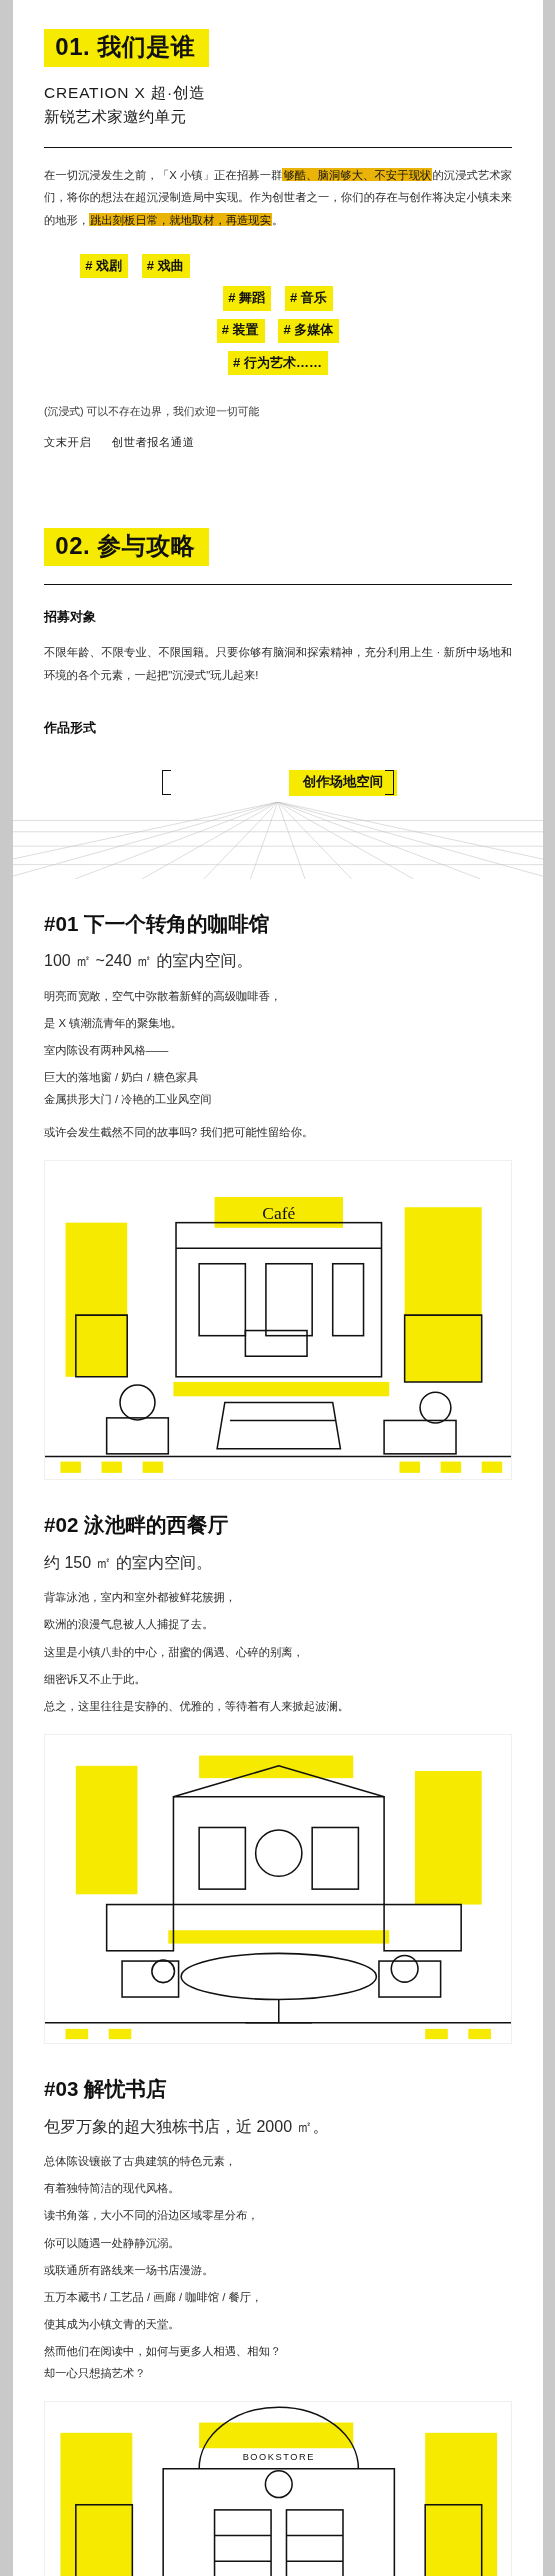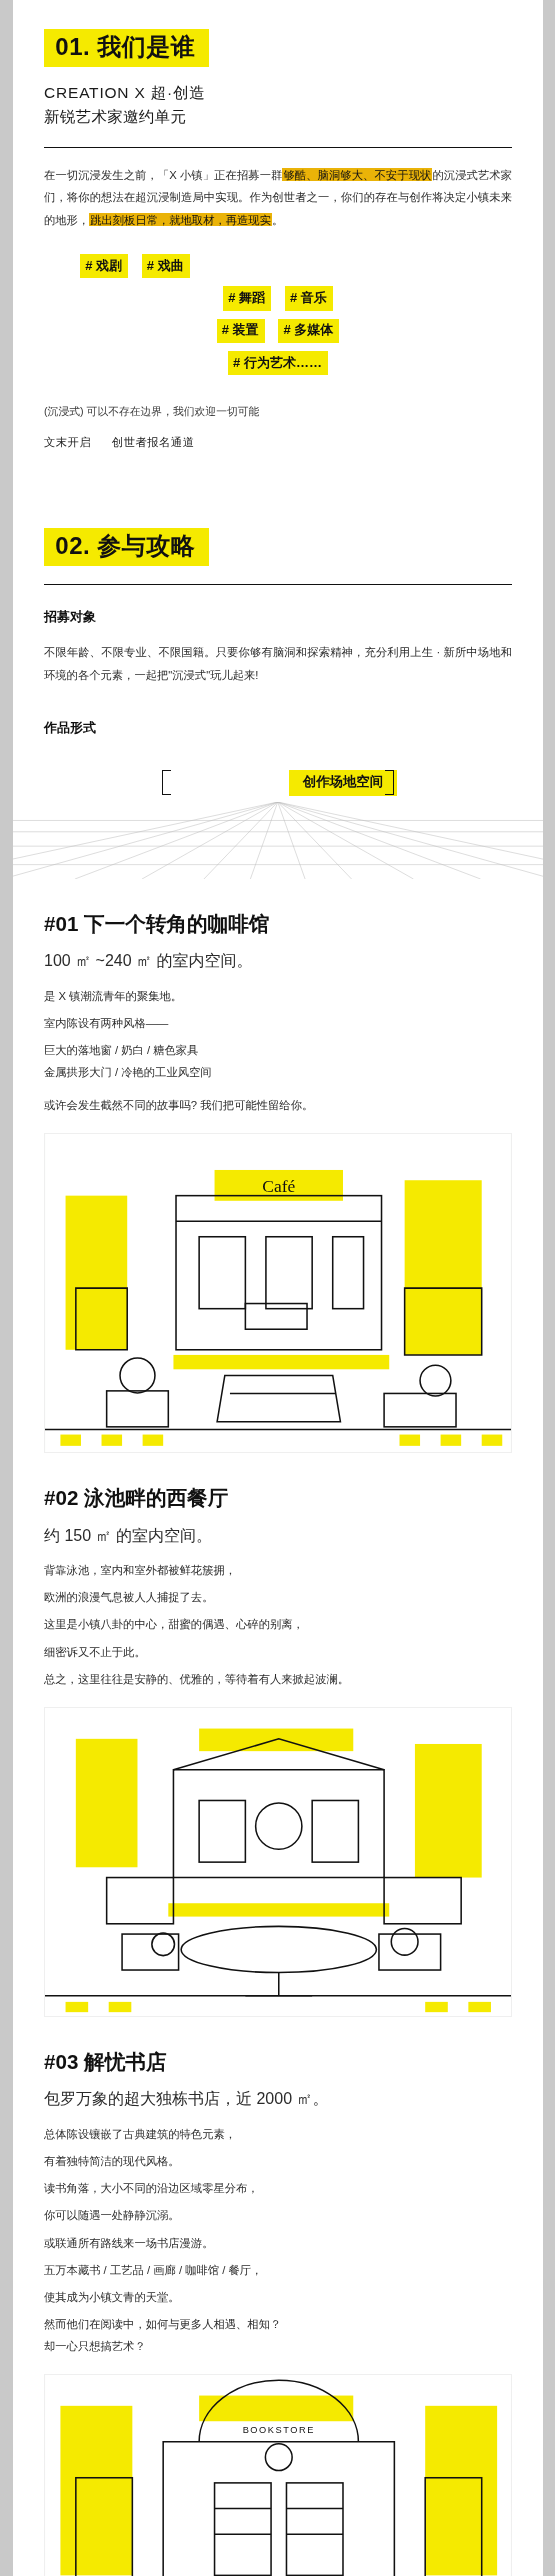--- a/index.html
+++ b/index.html
@@ -289,20 +289,21 @@
         </g>
       </svg>
     </div>
 
     <div class="venue">
       <h2>
         <span class="hash">#01</span>
         <span>下一个转角的咖啡馆</span>
       </h2>
       <div class="meta">100 ㎡ ~240 ㎡ 的室内空间。</div>
+      <p>明亮而宽敞，空气中弥散着新鲜的高级咖啡香，</p>
       <p>是 X 镇潮流青年的聚集地。</p>
       <p>室内陈设有两种风格——</p>
       <div class="bullets">
         <div>巨大的落地窗 / 奶白 / 糖色家具</div>
         <div>金属拱形大门 / 冷艳的工业风空间</div>
       </div>
       <p>或许会发生截然不同的故事吗? 我们把可能性留给你。</p>
     </div>
 
     <div class="illus">

